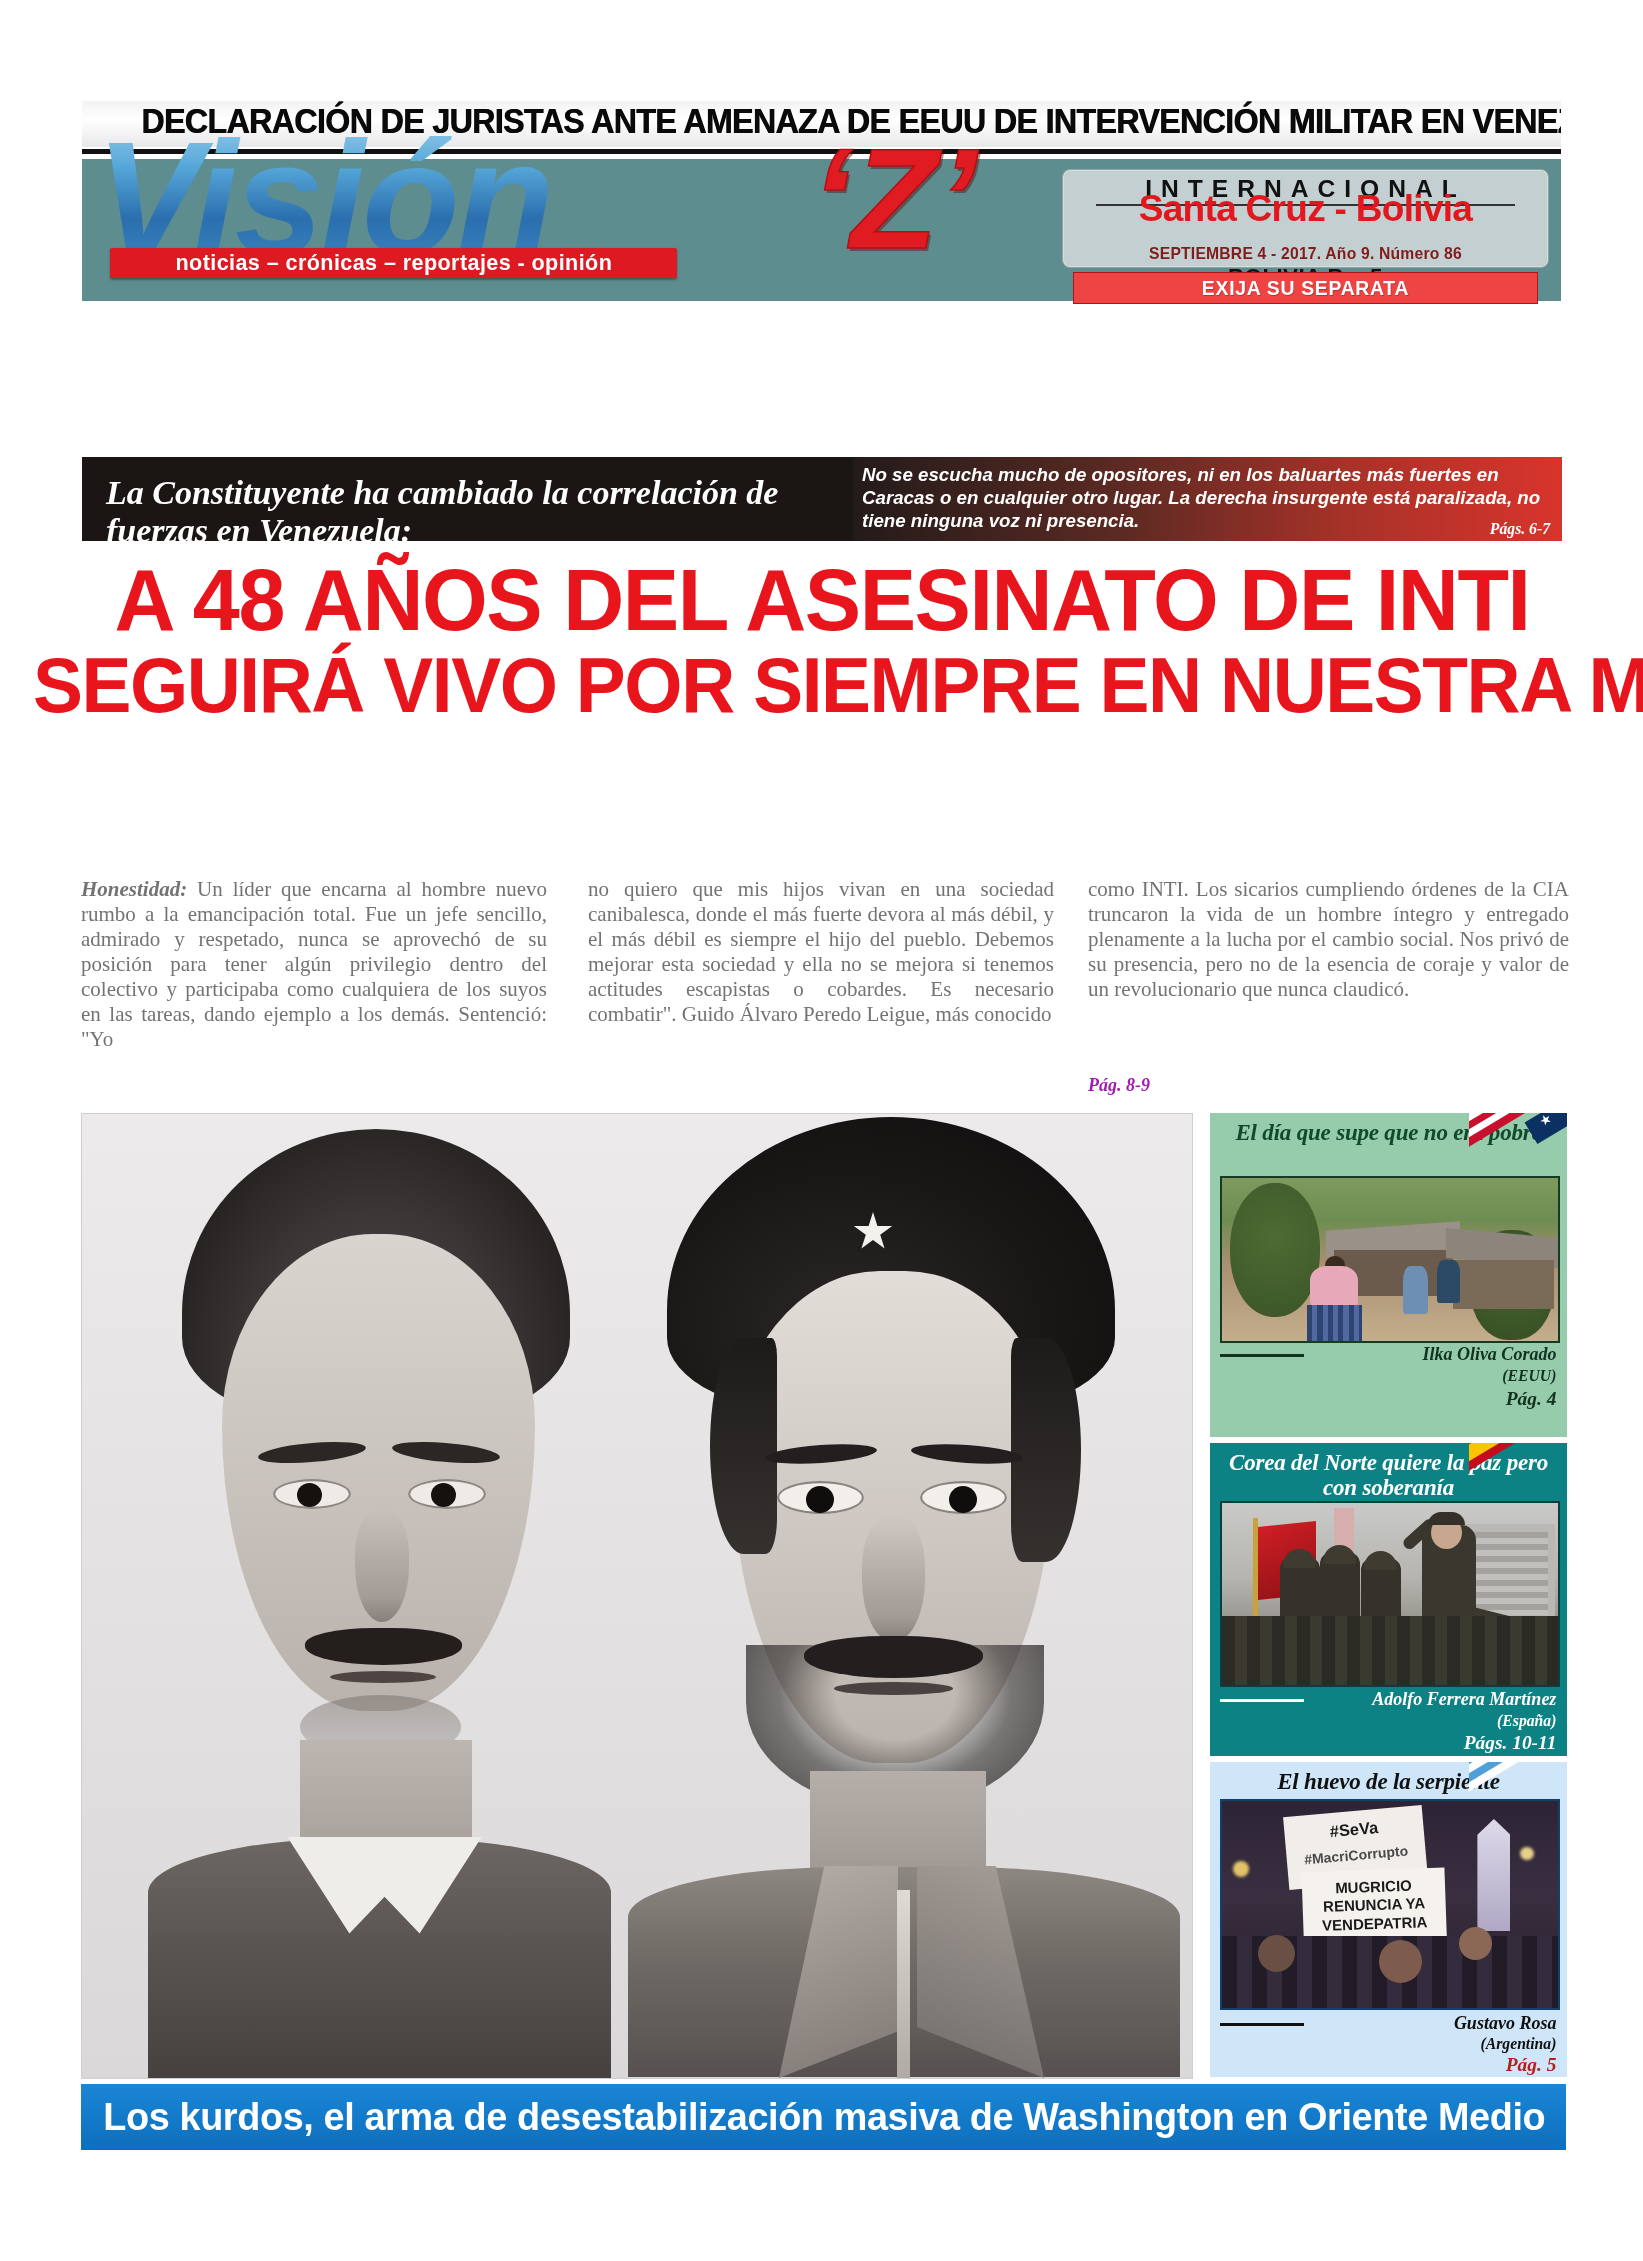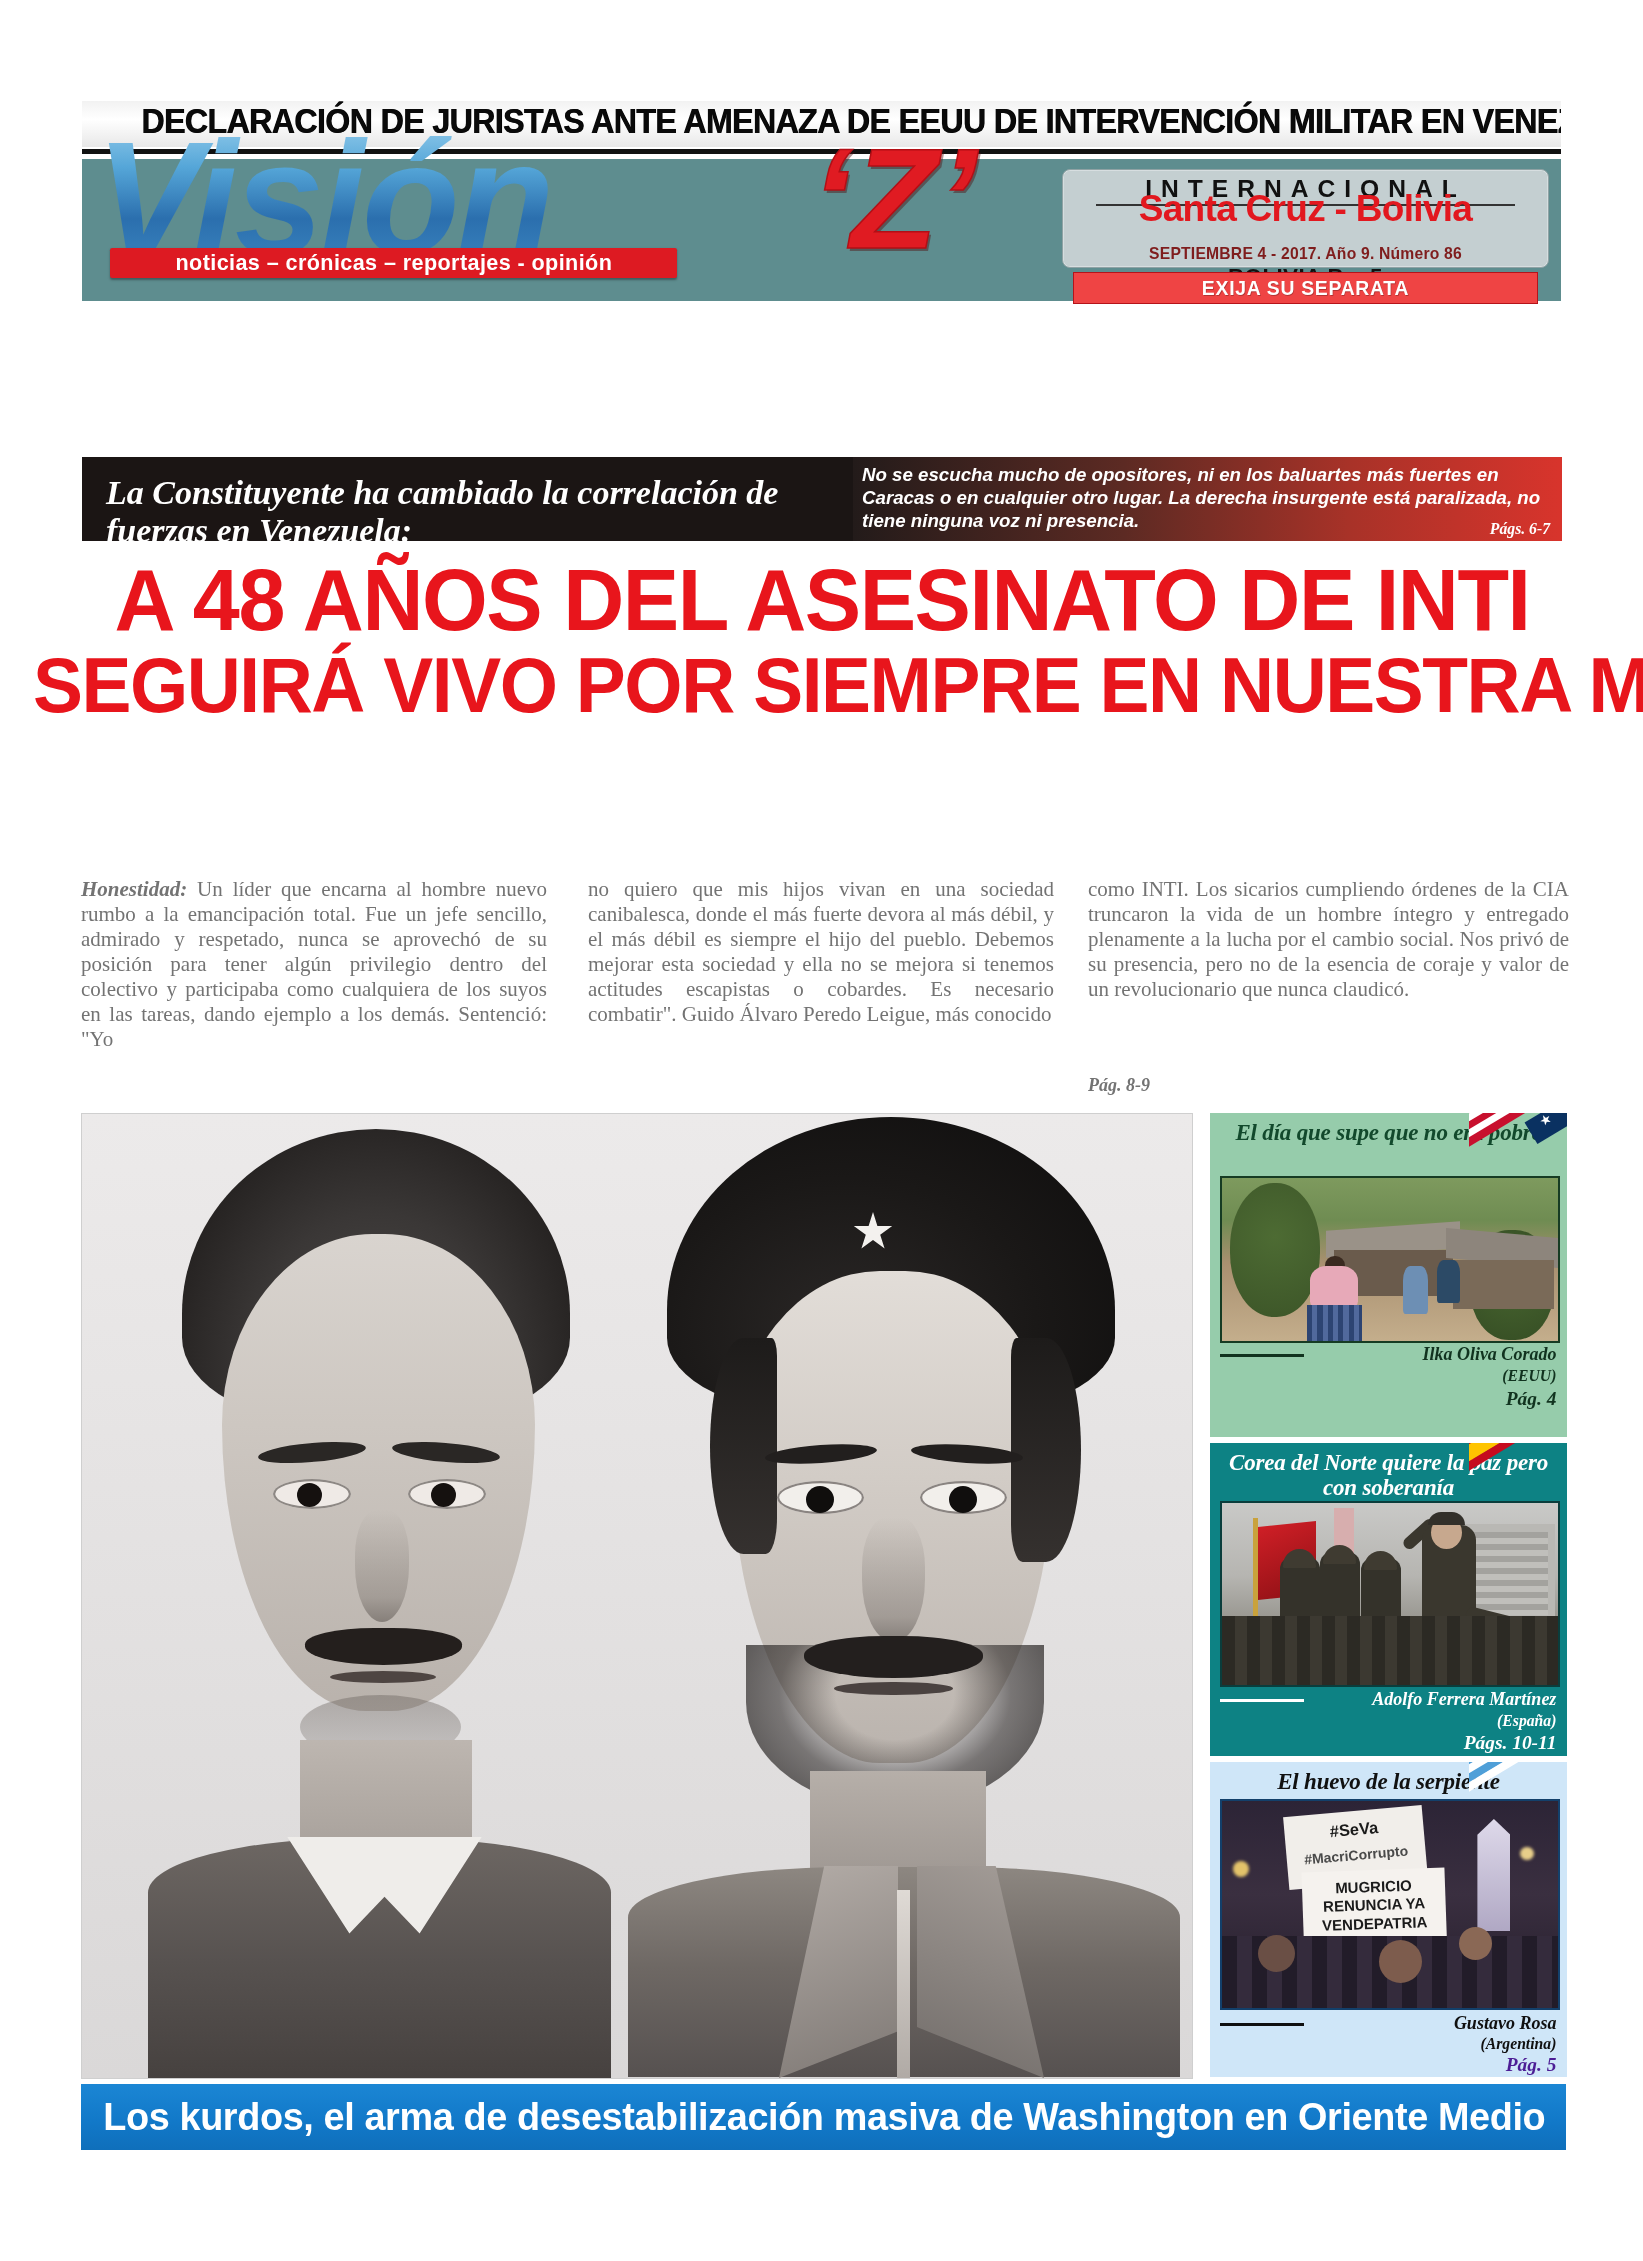--- a/index.html
+++ b/index.html
@@ -157,21 +157,21 @@
     color:#737373;text-align:justify;
   }
   .col p{margin:0;}
   .col-1{left:0;}
   .col-2{left:507px;}
   .col-3{left:1007px;width:481px;}
   .col em{font-style:italic;font-weight:bold;}
   .col-pag{
     position:absolute;left:1007px;top:198px;
     font-family:"Liberation Serif",serif;font-style:italic;font-weight:bold;
-    font-size:18px;color:#737373;
+    font-size:18px;color:#a21caf;
   }
 
   
   .main-photo{
     position:absolute;left:81px;top:1113px;width:1110px;height:964px;
     background:#e7e6e6;border:1.5px solid #cfcfcf;overflow:hidden;
   }
   .ph-bg{position:absolute;inset:0;background:linear-gradient(180deg,#eceaea 0%,#e2e0e0 55%,#dad8d8 100%);}
   
   .p-left{position:absolute;left:45px;top:7.5px;width:507px;height:956px;}
@@ -288,21 +288,21 @@
     font-family:"Liberation Serif",serif;font-weight:bold;font-style:italic;font-size:19.4px;
   }
   .sb-1 .sb-byline{top:231px;color:#11331f;}
   .sb-1 .sb-country{top:254px;color:#11331f;padding-right:72px;}
   .sb-1 .sb-pag{top:275px;color:#11331f;}
   .sb-2 .sb-byline{top:246px;color:#ffffff;}
   .sb-2 .sb-country{top:269px;color:#ffffff;padding-right:61px;}
   .sb-2 .sb-pag{top:289px;color:#ffffff;}
   .sb-3 .sb-byline{top:251px;color:#101010;}
   .sb-3 .sb-country{top:273px;color:#101010;padding-right:72px;}
-  .sb-3 .sb-pag{top:292px;color:#4c1d95;}
+  .sb-3 .sb-pag{top:292px;color:#b91c1c;}
   .rule-l{position:absolute;height:2.2px;}
   .sb-1 .rule-l{background:#11331f;}
   .sb-2 .rule-l{background:#ffffff;}
   .sb-3 .rule-l{background:#101010;}
   .rl-a{left:0;width:84px;}
 
   
   .img-village{position:absolute;inset:0;background:
      linear-gradient(180deg,#7e9a5e 0%,#6f8c52 26%,#a99070 52%,#c4ae8c 100%);}
   .v-roof1{position:absolute;left:104px;top:48px;width:134px;height:27px;background:#9a9288;transform:skewY(-4deg);}

